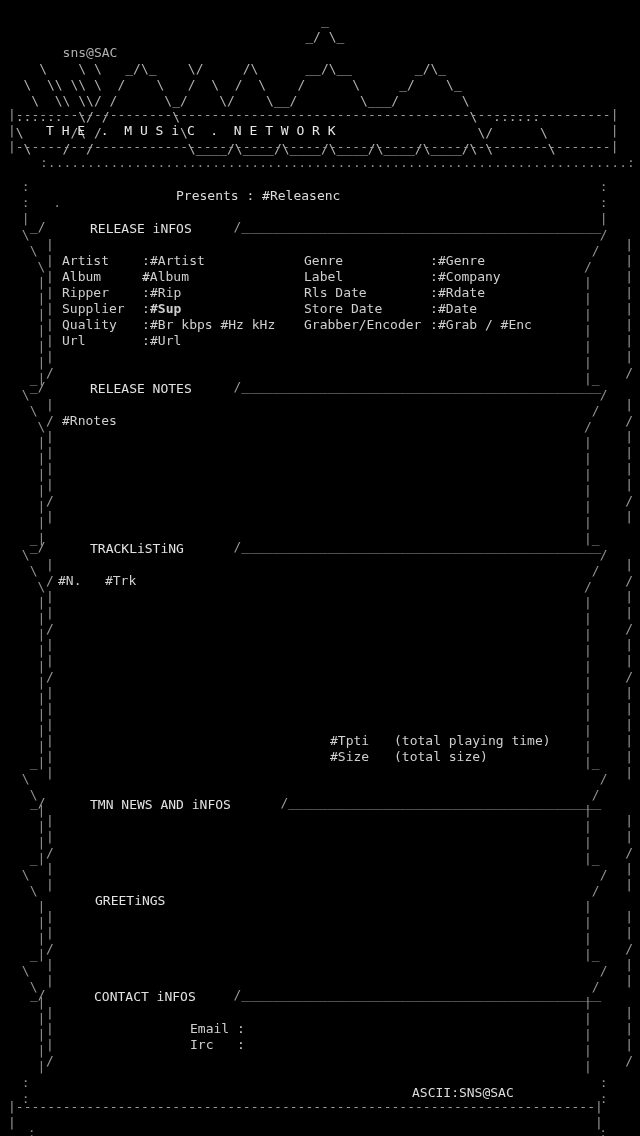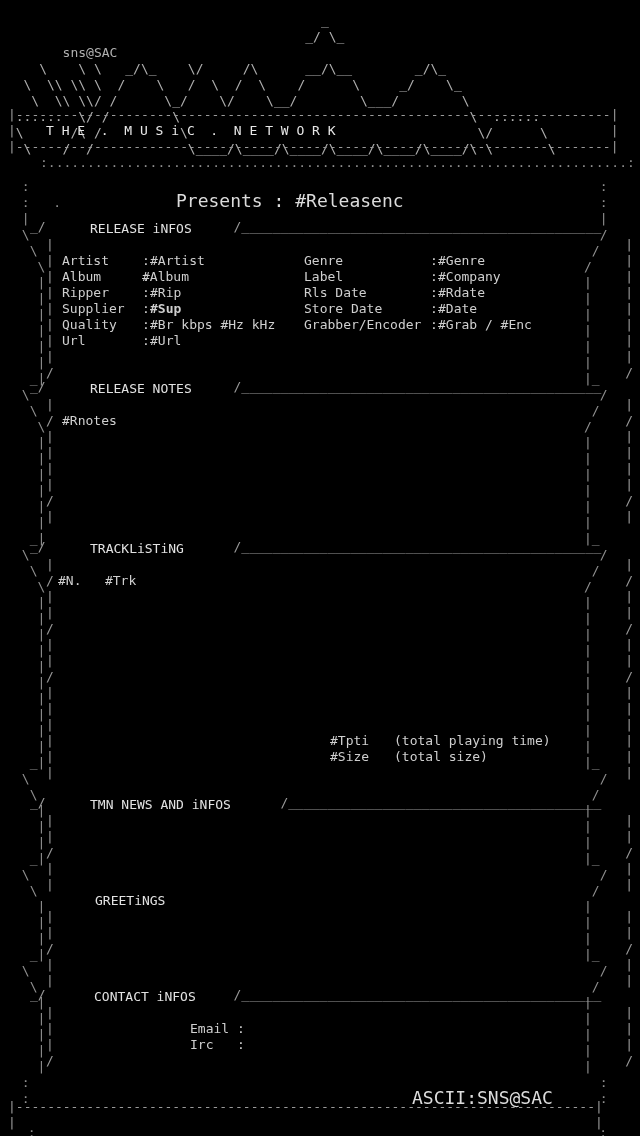--- a/index.html
+++ b/index.html
@@ -48,21 +48,21 @@
     font-family: "DejaVu Sans Mono", "Liberation Mono", monospace;
     font-size: 13px;
     line-height: 16px;
     white-space: pre;
     z-index: 3;
   }
   .tag {
     position: absolute;
     color: #dcdcdc;
     font-family: "DejaVu Sans Mono", "Liberation Mono", monospace;
-    font-size: 18px;
+    font-size: 13px;
     line-height: 16px;
     white-space: pre;
     z-index: 3;
   }
   #logotitle {
     position: absolute;
     color: #e8e8e8;
     font-family: "DejaVu Sans Mono", "Liberation Mono", monospace;
     font-size: 13px;
     line-height: 16px;

